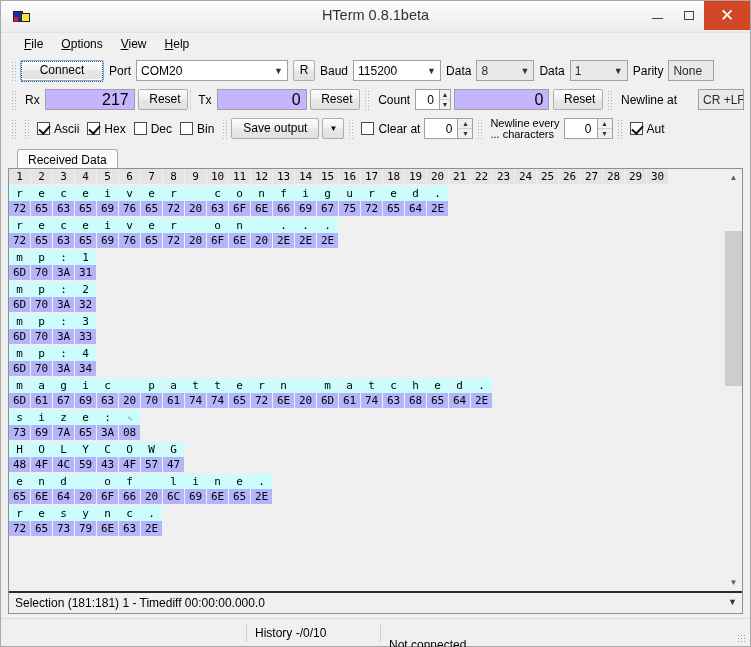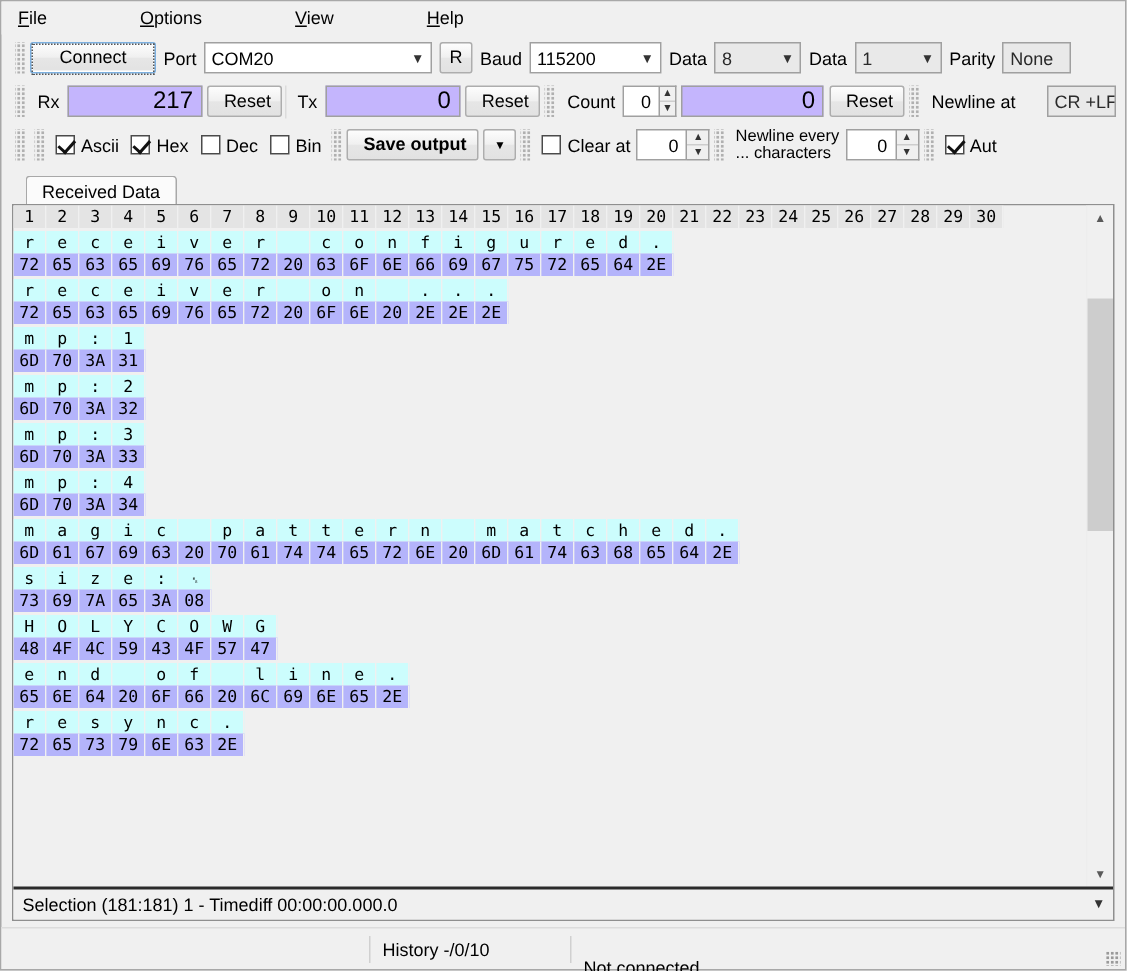--- a/index.html
+++ b/index.html
@@ -33,22 +33,22 @@
     position:absolute;left:0;right:0;top:6px;text-align:center;
     font-size:14.5px;color:#333;
   }
   .winbtns{position:absolute;right:0;top:0;height:29px;display:flex;}
   .winbtn{width:31px;height:29px;position:relative;cursor:default;}
   .winbtn.min:after{content:"";position:absolute;left:10px;top:17px;width:11px;height:1px;background:#444;}
   .winbtn.max:after{content:"";position:absolute;left:11px;top:10px;width:10px;height:9px;border:1px solid #444;box-sizing:border-box;}
   .winbtn.close{width:46px;background:#d24726;}
   .winbtn.close .x{position:absolute;left:0;right:0;top:4px;text-align:center;color:#fff;font-size:17px;font-family:"Liberation Sans",sans-serif;}
   
-  .menubar{height:22px;flex:0 0 22px;display:flex;align-items:center;padding-left:2px;
-           background:#f0f0f0;font-size:12px;gap:44px;}
+  .menubar{height:22px;flex:0 0 22px;display:flex;align-items:center;padding-left:14px;
+           background:#f0f0f0;font-size:12px;}
   .menubar .mi{padding:2px 9px;cursor:default;}
   .menubar .mi u{text-decoration:underline;}
   
   .tbwrap{padding:0 6px;}
   .toolbar{
     display:flex;align-items:center;height:27px;margin-top:2px;
     background:#f0f0f0;
   }
   .grip{width:7px;height:21px;flex:0 0 7px;margin:0 3px;
         background-image:radial-gradient(#b0b0b0 40%,transparent 41%);
@@ -152,20 +152,34 @@
   .bottombar .cellC{display:flex;align-items:center;padding-left:8px;font-size:12px;margin-top:24px;}
   .grippy{position:absolute;right:3px;bottom:2px;width:10px;height:10px;
           background-image:radial-gradient(#9a9a9a 40%,transparent 41%);
           background-size:3px 3px;}
 </style>
 </head>
 <body>
 
 <div class="window">
 
+  <div class="titlebar">
+    <div class="app-icon">
+      <div class="sq sq1"></div>
+        <div class="sq sq2"></div>
+    </div>
+    <div class="title">HTerm 0.8.1beta</div>
+    <div class="winbtns">
+      <div class="winbtn min"></div>
+      <div class="winbtn max"></div>
+      <div class="winbtn close">
+        <span class="x">✕</span>
+      </div>
+    </div>
+  </div>
 
   <div class="menubar">
     <div class="mi"><u>F</u><span>ile</span></div>
     <div class="mi"><u>O</u><span>ptions</span></div>
     <div class="mi"><u>V</u><span>iew</span></div>
     <div class="mi"><u>H</u><span>elp</span></div>
   </div>
 
   <div class="tbwrap">
   <div class="toolbar">
@@ -243,21 +257,21 @@
     </div>
     <div class="chk">
       <span class="box"></span>
       <span>Dec</span>
     </div>
     <div class="chk">
       <span class="box"></span>
       <span>Bin</span>
     </div>
     <div class="grip"></div>
-    <div class="btn" style="width:88px;font-weight:bold;">Save output</div>
+    <div class="btn" style="width:88px;">Save output</div>
     <div style="width:3px"></div>
     <div class="btn" style="width:22px;padding:0;font-size:8px;">▼</div>
     <div class="grip"></div>
     <div class="chk">
       <span class="box"></span>
       <span>Clear at</span>
     </div>
     <div class="numfield" style="width:34px;">0</div>
     <div class="spin">
           <div>▲</div>

